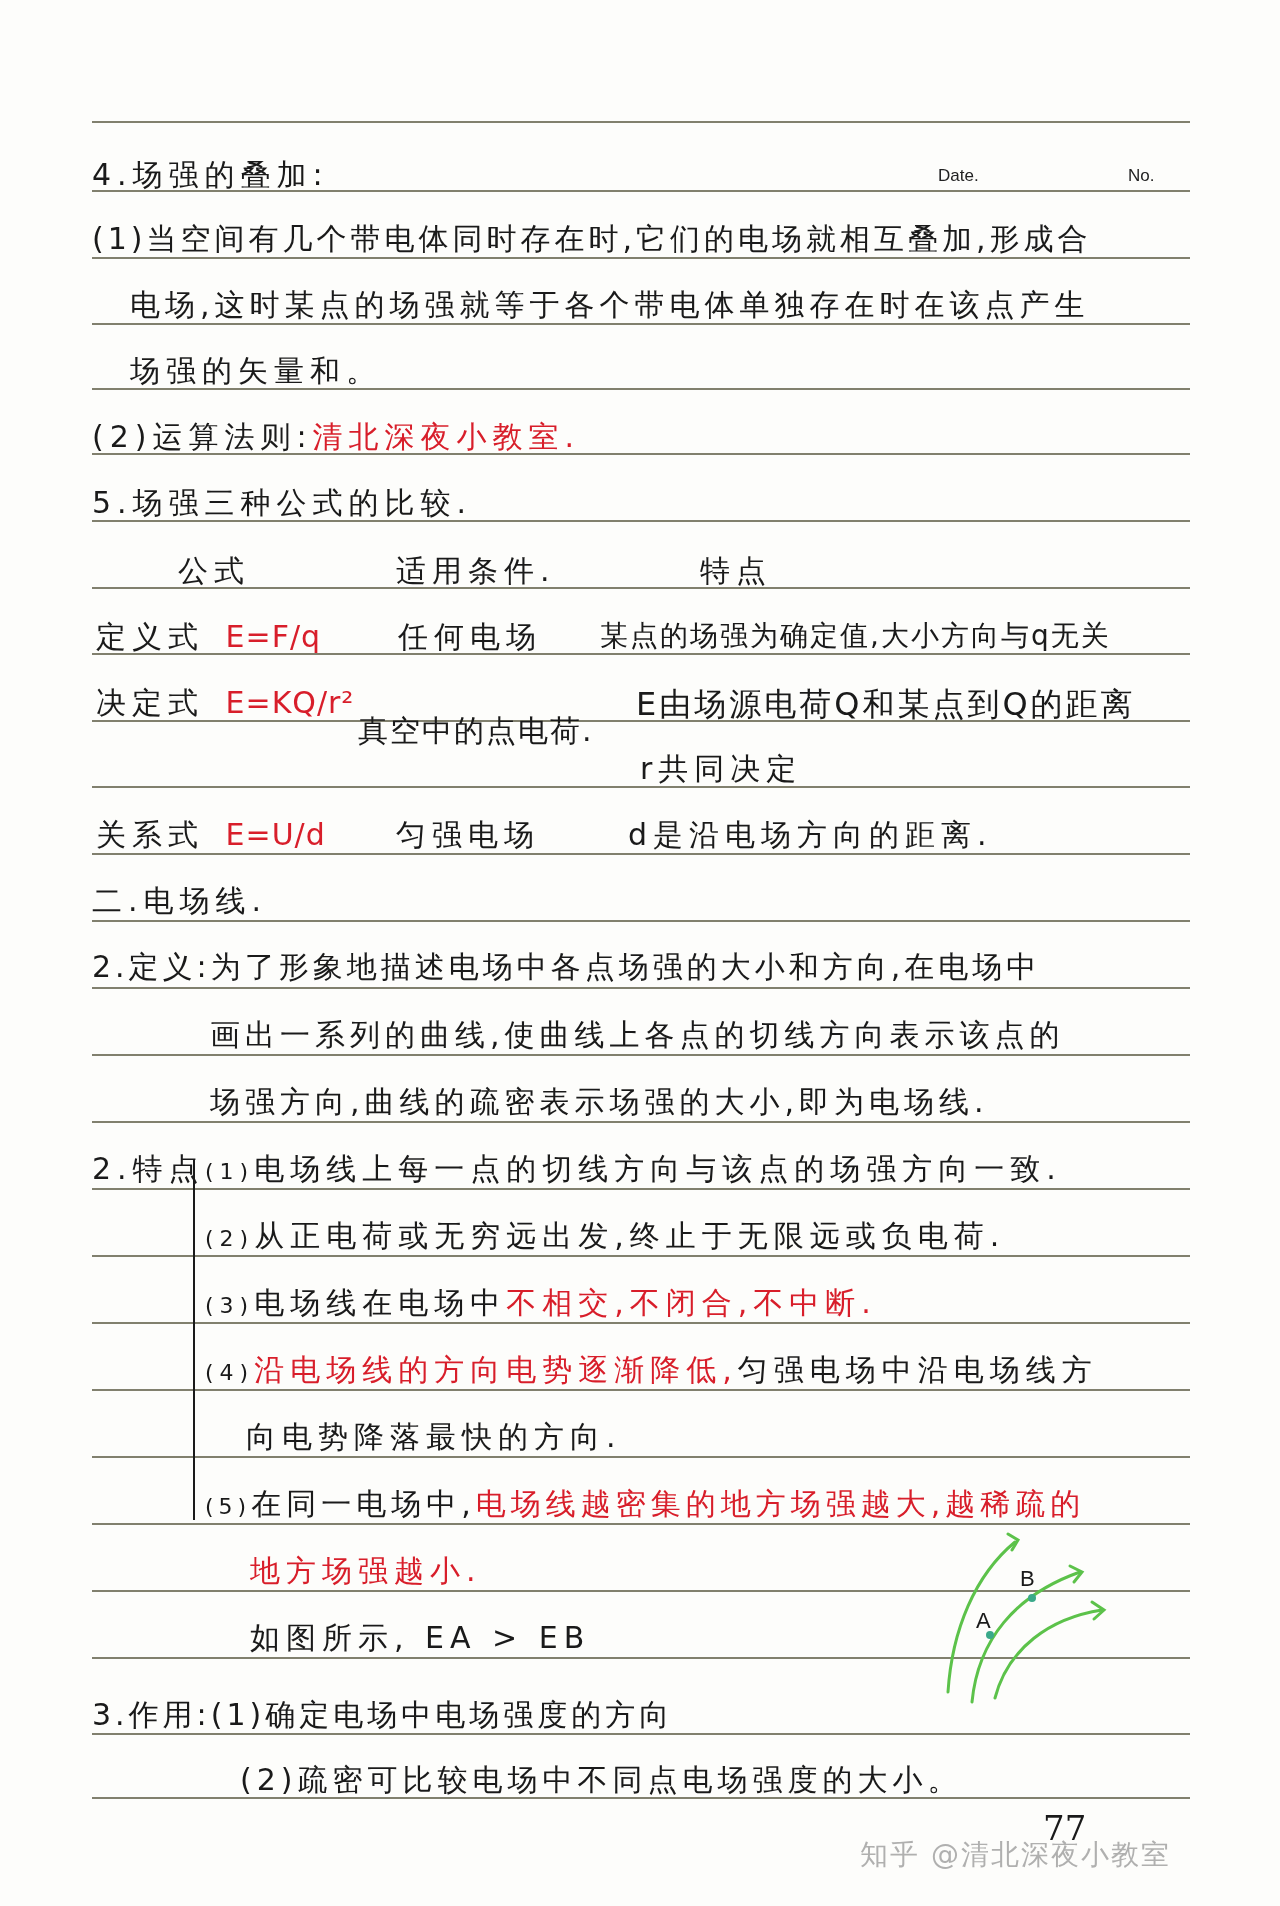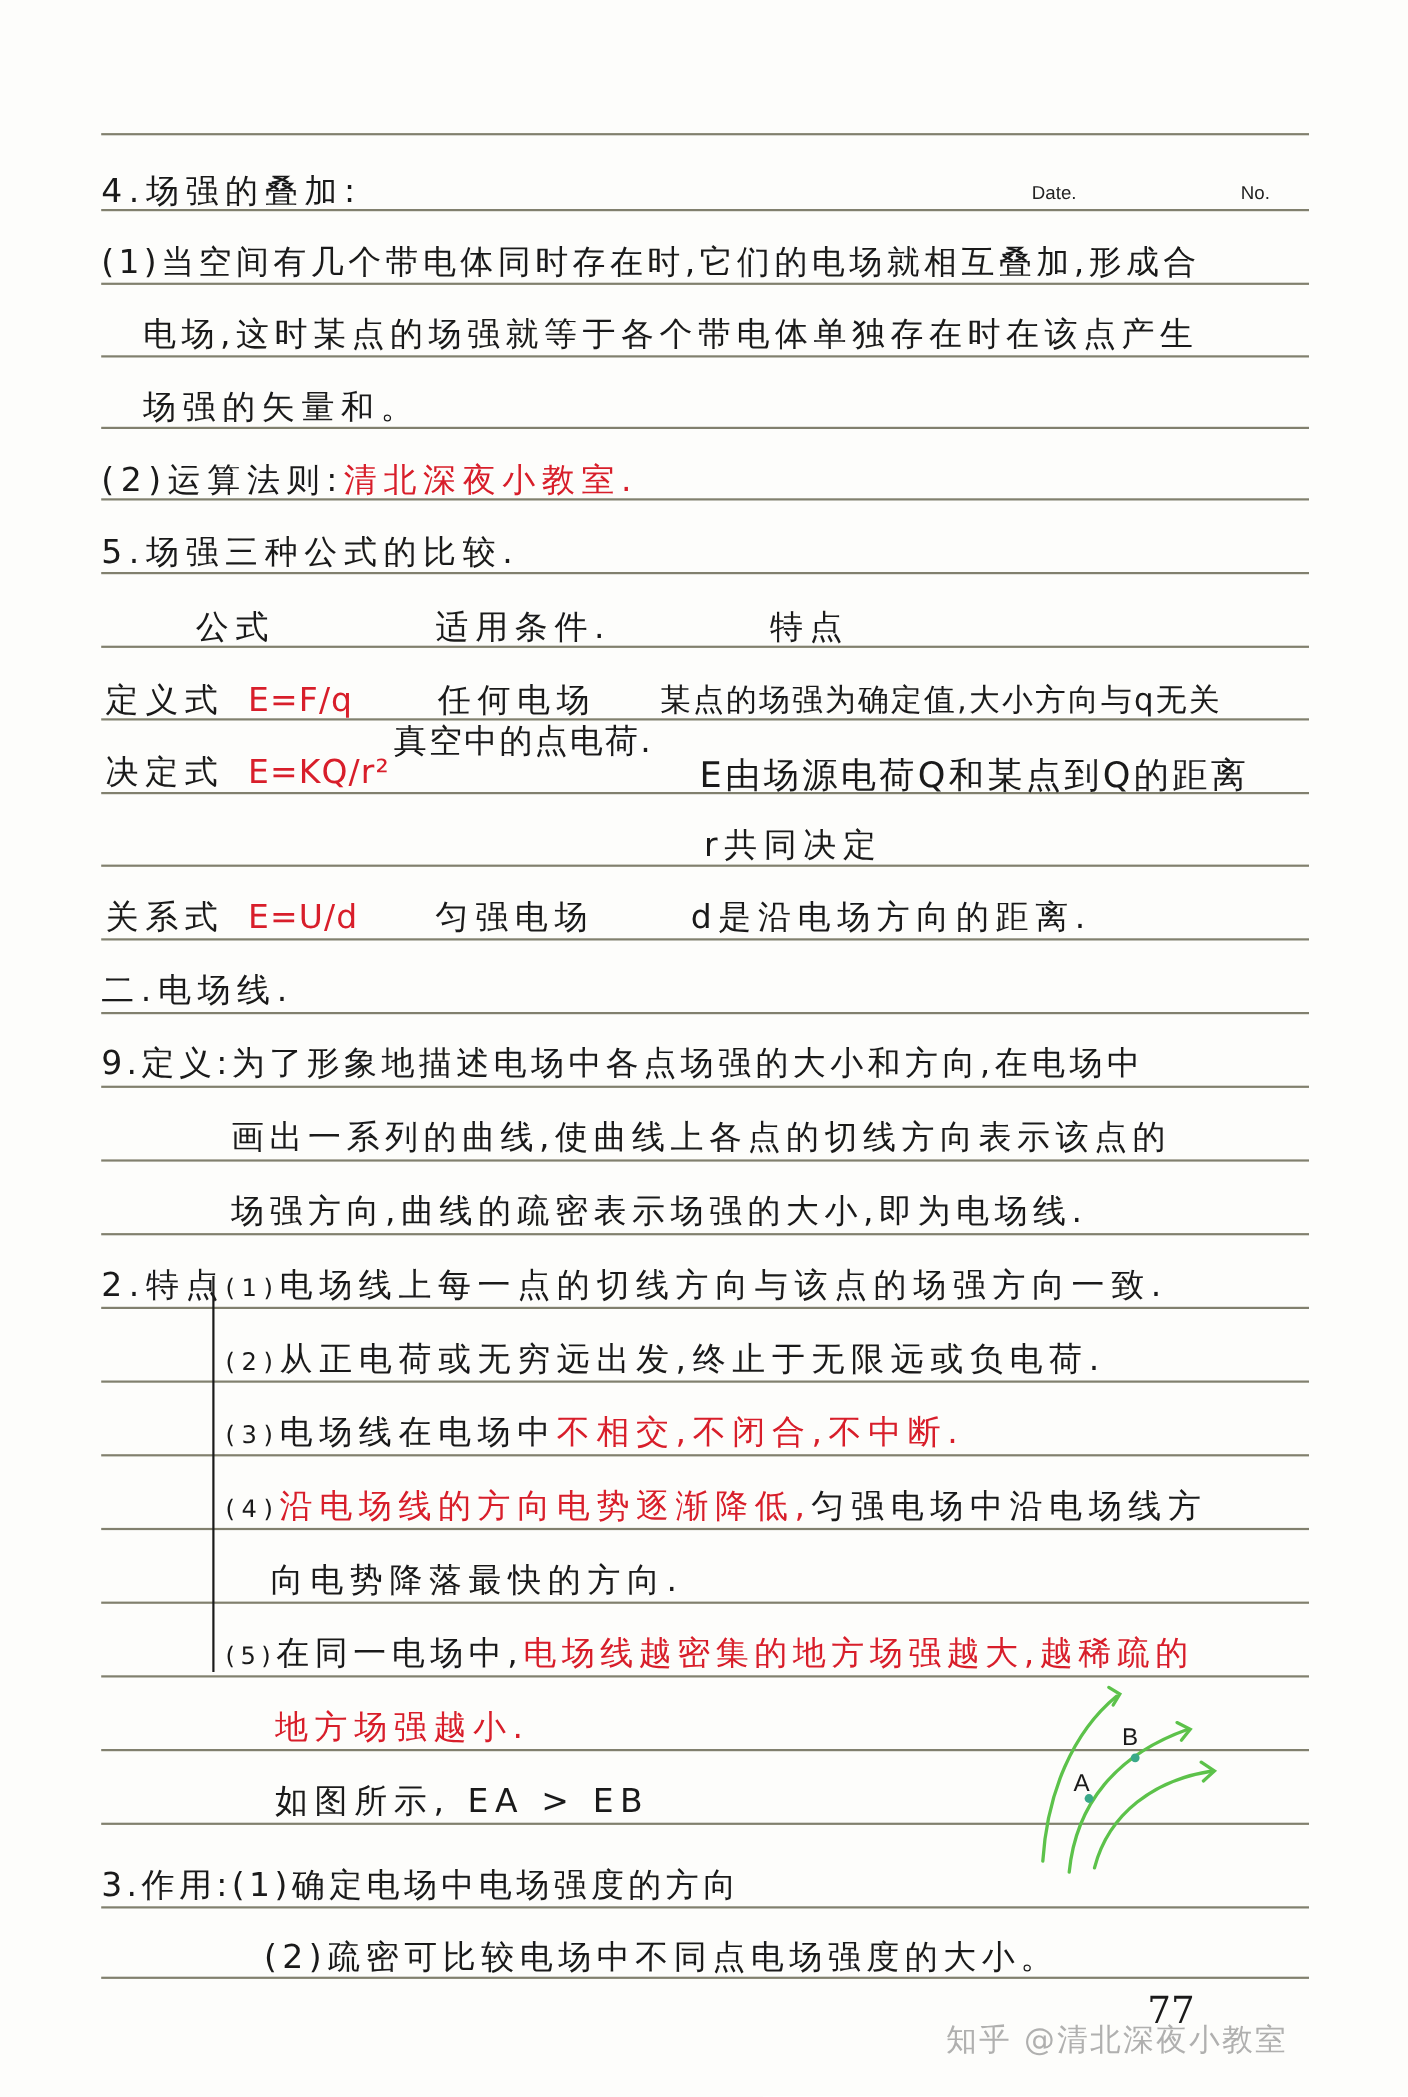--- a/index.html
+++ b/index.html
@@ -132,35 +132,35 @@
       <span class="black">定义式</span>
       <span class="red" style="letter-spacing:1px; margin-left:6px;">E=F/q</span>
     </div>
     <div class="line black" style="left:398px; top:622px;">任何电场</div>
     <div class="line black" style="left:600px; top:622px; letter-spacing:2px; font-size:28px;">某点的场强为确定值,大小方向与q无关</div>
 
     <div class="line" style="left:96px; top:688px;">
       <span class="black">决定式</span>
       <span class="red" style="letter-spacing:1px; margin-left:6px;">E=KQ/r²</span>
     </div>
-    <div class="line black" style="left:358px; top:660px; letter-spacing:2px;">真空中的点电荷.</div>
+    <div class="line black" style="left:358px; top:716px; letter-spacing:2px;">真空中的点电荷.</div>
     <div class="line black" style="left:636px; top:688px; letter-spacing:3px; font-size:32px;">E由场源电荷Q和某点到Q的距离</div>
     <div class="line black" style="left:640px; top:754px;">r共同决定</div>
 
     <div class="line" style="left:96px; top:820px;">
       <span class="black">关系式</span>
       <span class="red" style="letter-spacing:1px; margin-left:6px;">E=U/d</span>
     </div>
     <div class="line black" style="left:396px; top:820px;">匀强电场</div>
     <div class="line black" style="left:628px; top:820px;">d是沿电场方向的距离.</div>
   </div>
 
   <div class="line black" style="left:92px; top:886px;">二.电场线.</div>
 
-  <div class="line black" style="left:92px; top:952px; letter-spacing:4px;">9.定义:为了形象地描述电场中各点场强的大小和方向,在电场中</div>
+  <div class="line black" style="left:92px; top:952px; letter-spacing:4px;">2.定义:为了形象地描述电场中各点场强的大小和方向,在电场中</div>
   <div class="line black" style="left:210px; top:1087px; letter-spacing:5px;">场强方向,曲线的疏密表示场强的大小,即为电场线.</div>
   <div class="line black" style="left:210px; top:1020px; letter-spacing:5px;">画出一系列的曲线,使曲线上各点的切线方向表示该点的</div>
 
   <div class="line black" style="left:92px; top:1154px;">2.特点</div>
   <div class="bracket"></div>
 
   <div class="line" style="left:205px; top:1154px;">
     <span class="black" style="font-size:22px;">(1)</span><span class="black">电场线上每一点的切线方向与该点的场强方向一致.</span>
   </div>
   <div class="line" style="left:205px; top:1221px;">

